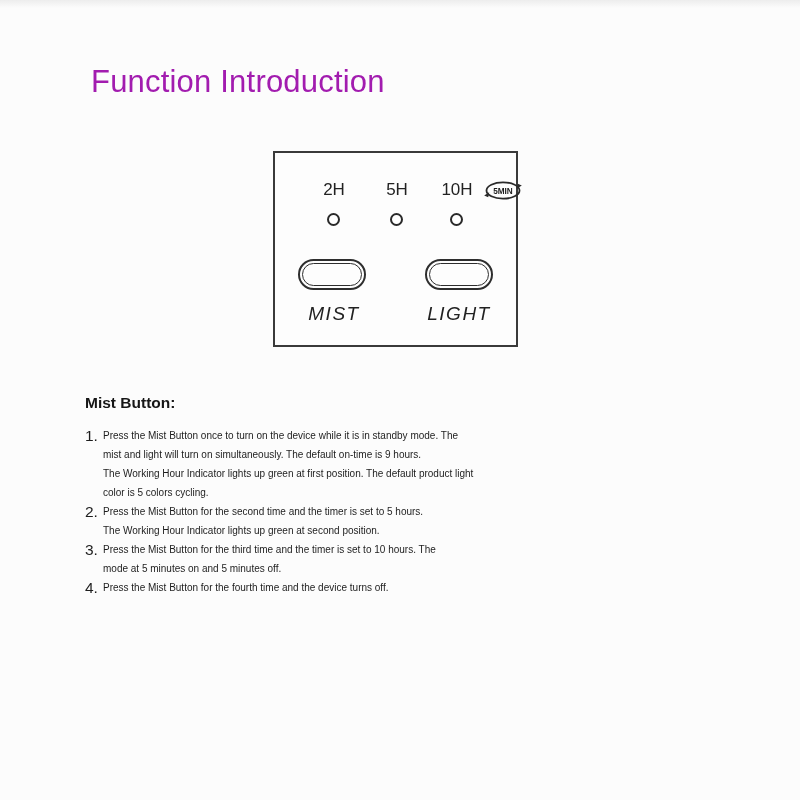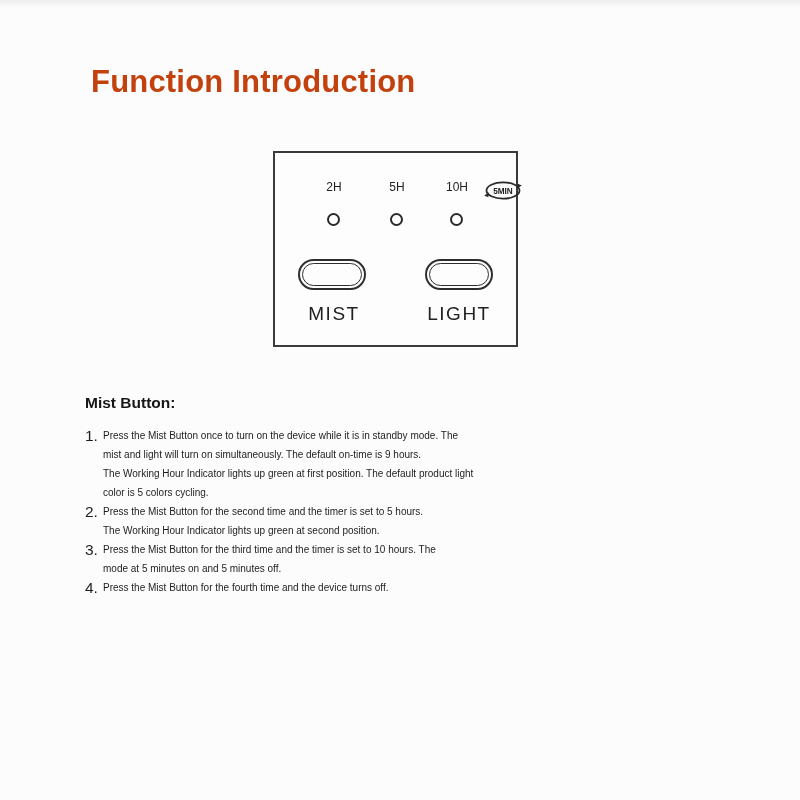--- a/index.html
+++ b/index.html
@@ -15,31 +15,31 @@
     position:absolute;left:0;top:0;width:800px;height:800px;
     background:#fcfcfc;
   }
   
   .scan-edge{
     position:absolute;left:0;top:0;width:800px;height:8px;
     background:linear-gradient(#ededed,#fcfcfc);
   }
   .title{
     position:absolute;left:91px;top:64px;
-    font-size:31px;font-weight:700;letter-spacing:0.2px;color:#c2410c;
+    font-size:31px;font-weight:400;letter-spacing:0.2px;color:#a21caf;
     white-space:nowrap;
   }
   
   .panel{
     position:absolute;left:273px;top:151px;width:245px;height:196px;
     border:2px solid #3a3a3a;background:#fdfdfd;box-sizing:border-box;
   }
   .timer-label{
     position:absolute;top:27px;width:60px;text-align:center;
-    font-size:12px;font-weight:500;color:#222;white-space:nowrap;
+    font-size:17px;font-weight:500;color:#222;white-space:nowrap;
   }
   .timer-label.t0{left:29px;}
   .timer-label.t1{left:92px;}
   .timer-label.t2{left:152px;}
   .badge{
     position:absolute;left:208px;top:26px;width:40px;height:23px;
   }
   .indicator{
     position:absolute;top:60px;width:13px;height:13px;border-radius:50%;
     border:2px solid #2a2a2a;background:#fff;box-sizing:border-box;
@@ -55,20 +55,21 @@
   .pill .pill-inner{
     position:absolute;left:2px;top:2px;right:2px;bottom:2px;
     border:1.5px solid #2e2e2e;border-radius:13px;
   }
   .pill.mist{left:23px;}
   .pill.light{left:150px;}
   .button-label{
     position:absolute;top:150px;width:90px;text-align:center;
     font-size:19px;font-weight:500;letter-spacing:1.5px;color:#222;
     white-space:nowrap;
+    font-style:italic;
   }
   .button-label.b0{left:14px;}
   .button-label.b1{left:139px;}
   
   .section-heading{
     position:absolute;left:85px;top:394px;
     font-size:15.5px;font-weight:700;color:#161616;white-space:nowrap;
   }
   .list{
     position:absolute;left:85px;top:426px;width:640px;

